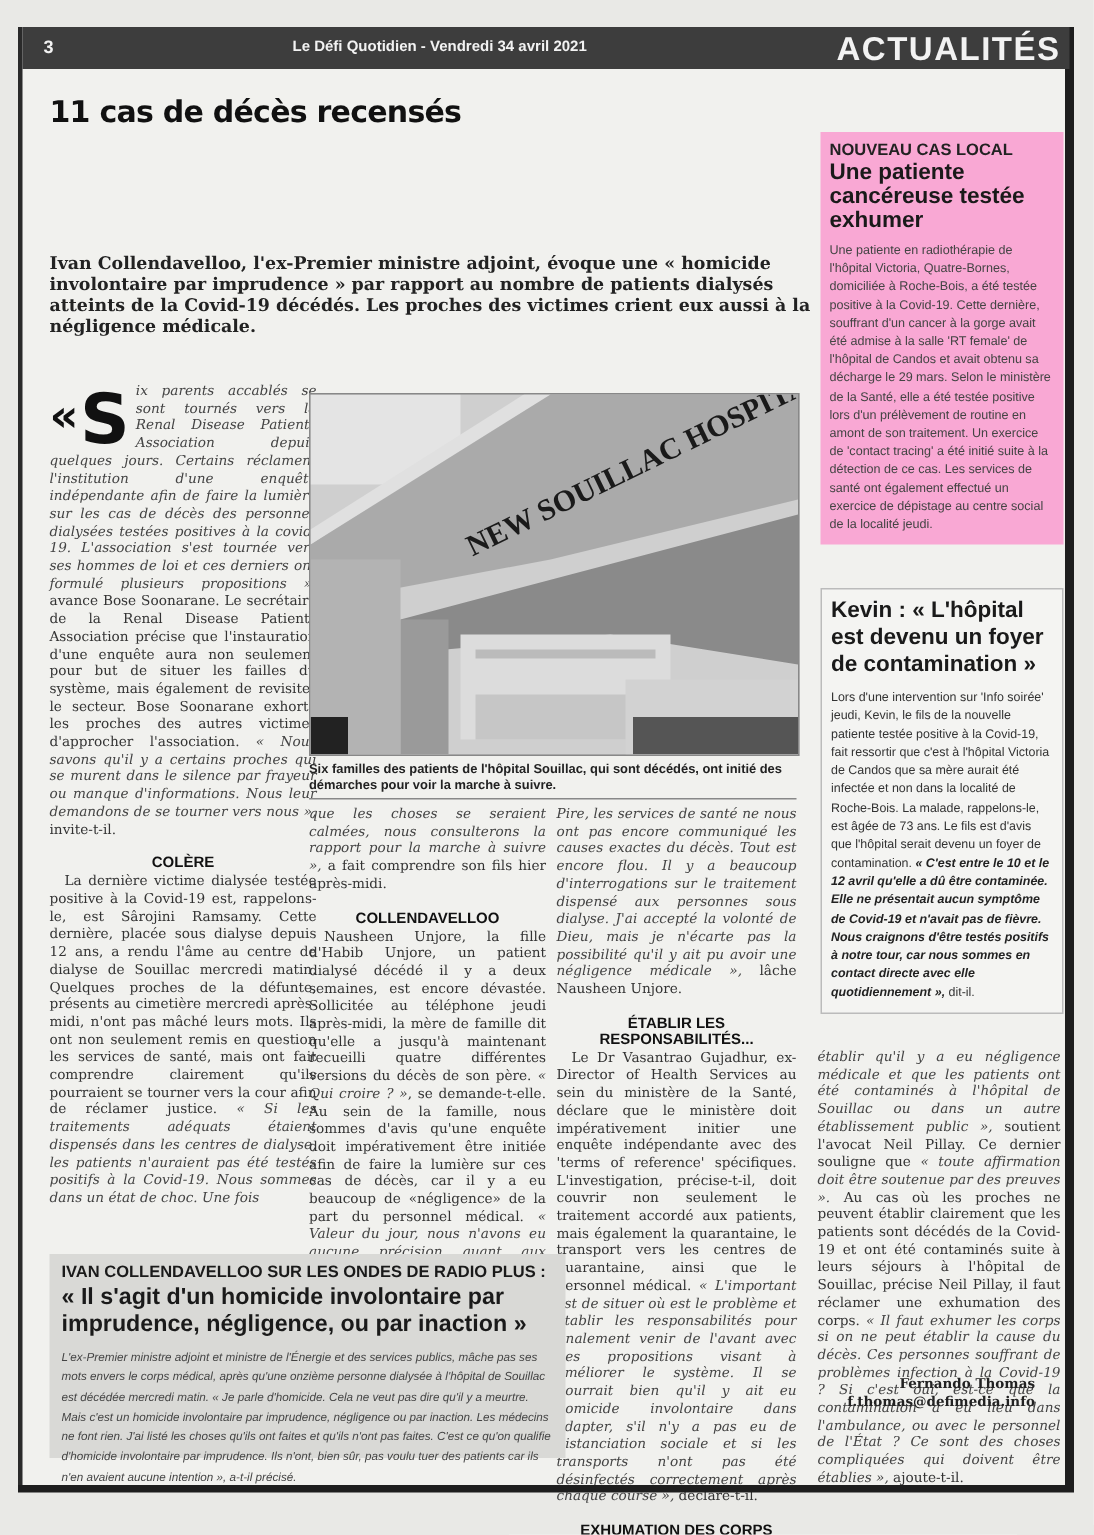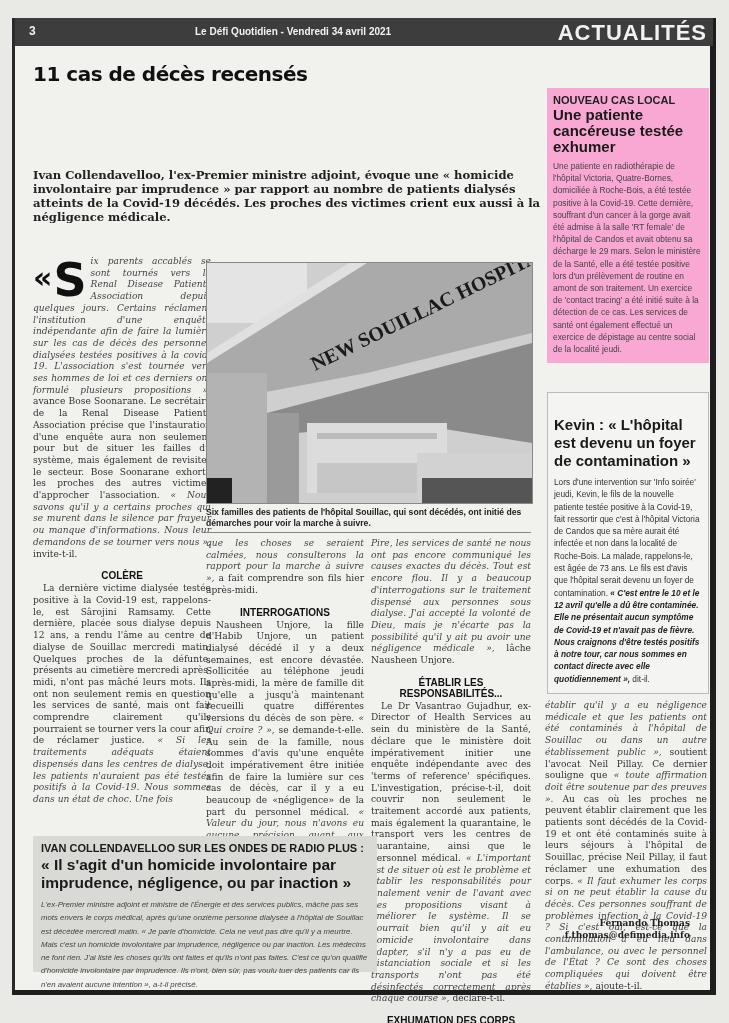--- a/index.html
+++ b/index.html
@@ -18,21 +18,21 @@
   .col i{color:#444;}
   .sub{font:bold 10px "Liberation Sans",sans-serif;color:#111;margin:10px 0 2px 0;text-align:center;}
   .dropcap{float:left;font:900 46px/40px "DejaVu Sans",sans-serif;color:#111;margin:2px 4px 0 0;}
   .dropcap .q{font-size:30px;vertical-align:8px;margin-right:1px;}
   .photo{position:absolute;left:191px;top:244px;width:325px;height:240px;background:#bdbdbd;overflow:hidden;border:1px solid #888;}
   .caption{position:absolute;left:191px;top:489px;width:325px;font:bold 8.6px/11px "Liberation Sans",sans-serif;color:#222;border-bottom:1px solid #888;padding-bottom:3px;}
   .sidebox{position:absolute;left:532px;top:58px;width:162px;background:#f9a8d4;padding:6px 6px 8px 6px;box-sizing:border-box;margin-top:12px;}
   .sidebox .k{font:bold 11px "Liberation Sans",sans-serif;color:#222;}
   .sidebox .h{font:bold 15px/16px "Liberation Sans",sans-serif;color:#1a1a1a;margin:1px 0 5px 0;}
   .sidebox .b{font:8.4px/12.2px "Liberation Sans",sans-serif;color:#444;}
-  .kevinbox{position:absolute;left:532px;top:374px;width:162px;border:1px solid #bbb;background:#f4f4f2;padding:23px 6px 8px 6px;box-sizing:border-box;}
+  .kevinbox{position:absolute;left:532px;top:374px;width:162px;border:1px solid #bbb;background:#f4f4f2;padding:5px 6px 8px 6px;box-sizing:border-box;}
   .kevinbox .h{font:bold 15px/18px "Liberation Sans",sans-serif;color:#1a1a1a;margin-bottom:6px;}
   .kevinbox .b{font:8.3px/12.3px "Liberation Sans",sans-serif;color:#333;}
   .kevinbox .b b{color:#222;}
   .radiobox{position:absolute;left:18px;top:818px;width:344px;height:136px;background:#d9d9d6;padding:6px 8px;box-sizing:border-box;}
   .radiobox .k{font:bold 11px "Liberation Sans",sans-serif;color:#1a1a1a;}
   .radiobox .h{font:bold 15.5px/18px "Liberation Sans",sans-serif;color:#1a1a1a;margin:2px 0 6px 0;}
   .radiobox .b{font:italic 7.8px/13.3px "Liberation Sans",sans-serif;color:#444;}
   .signature{position:absolute;right:20px;top:899px;text-align:right;font:bold 9px/12px "DejaVu Serif",serif;color:#222;}
 </style>
 </head>
@@ -72,21 +72,21 @@
       <rect x="210" y="190" width="115" height="50" fill="#d2d2d2"></rect>
       <rect x="215" y="215" width="110" height="25" fill="#555"></rect>
       <rect x="0" y="215" width="25" height="25" fill="#222"></rect>
       <text x="108" y="108" transform="rotate(-26 108 108)" font-family="Liberation Serif, serif" font-size="20" font-weight="bold" fill="#1a1a1a">NEW SOUILLAC HOSPITAL</text>
     </svg>
   </div>
   <div class="caption">Six familles des patients de l'hôpital Souillac, qui sont décédés, ont initié des démarches pour voir la marche à suivre.</div>
 
   <div class="col" style="left:191px;top:520px;width:158px;">
     <p><i>que les choses se seraient calmées, nous consulterons la rapport pour la marche à suivre »,</i><span> a fait comprendre son fils hier après-midi.</span></p>
-    <div class="sub">INTERROGATIONS</div>
+    <div class="sub">COLLENDAVELLOO</div>
     <p style="text-indent:10px;"><span>Nausheen Unjore, la fille d'Habib Unjore, un patient dialysé décédé il y a deux semaines, est encore dévastée. Sollicitée au téléphone jeudi après-midi, la mère de famille dit qu'elle a jusqu'à maintenant recueilli quatre différentes versions du décès de son père. </span><i>« Qui croire ? »</i><span>, se demande-t-elle. Au sein de la famille, nous sommes d'avis qu'une enquête doit impérativement être initiée afin de faire la lumière sur ces cas de décès, car il y a eu beaucoup de «négligence» de la part du personnel médical. </span><i>« Valeur du jour, nous n'avons eu aucune précision quant aux circonstances exactes menant au décès de mon père.</i></p>
   </div>
 
   <div class="col" style="left:356px;top:520px;width:160px;">
     <p><i>Pire, les services de santé ne nous ont pas encore communiqué les causes exactes du décès. Tout est encore flou. Il y a beaucoup d'interrogations sur le traitement dispensé aux personnes sous dialyse. J'ai accepté la volonté de Dieu, mais je n'écarte pas la possibilité qu'il y ait pu avoir une négligence médicale »,</i><span> lâche Nausheen Unjore.</span></p>
     <div class="sub">ÉTABLIR LES RESPONSABILITÉS...</div>
     <p style="text-indent:10px;"><span>Le Dr Vasantrao Gujadhur, ex-Director of Health Services au sein du ministère de la Santé, déclare que le ministère doit impérativement initier une enquête indépendante avec des 'terms of reference' spécifiques. L'investigation, précise-t-il, doit couvrir non seulement le traitement accordé aux patients, mais également la quarantaine, le transport vers les centres de quarantaine, ainsi que le personnel médical. </span><i>« L'important est de situer où est le problème et établir les responsabilités pour finalement venir de l'avant avec des propositions visant à améliorer le système. Il se pourrait bien qu'il y ait eu homicide involontaire dans adapter, s'il n'y a pas eu de distanciation sociale et si les transports n'ont pas été désinfectés correctement après chaque course »,</i><span> déclare-t-il.</span></p>
     <div class="sub">EXHUMATION DES CORPS</div>
 
   </div>

